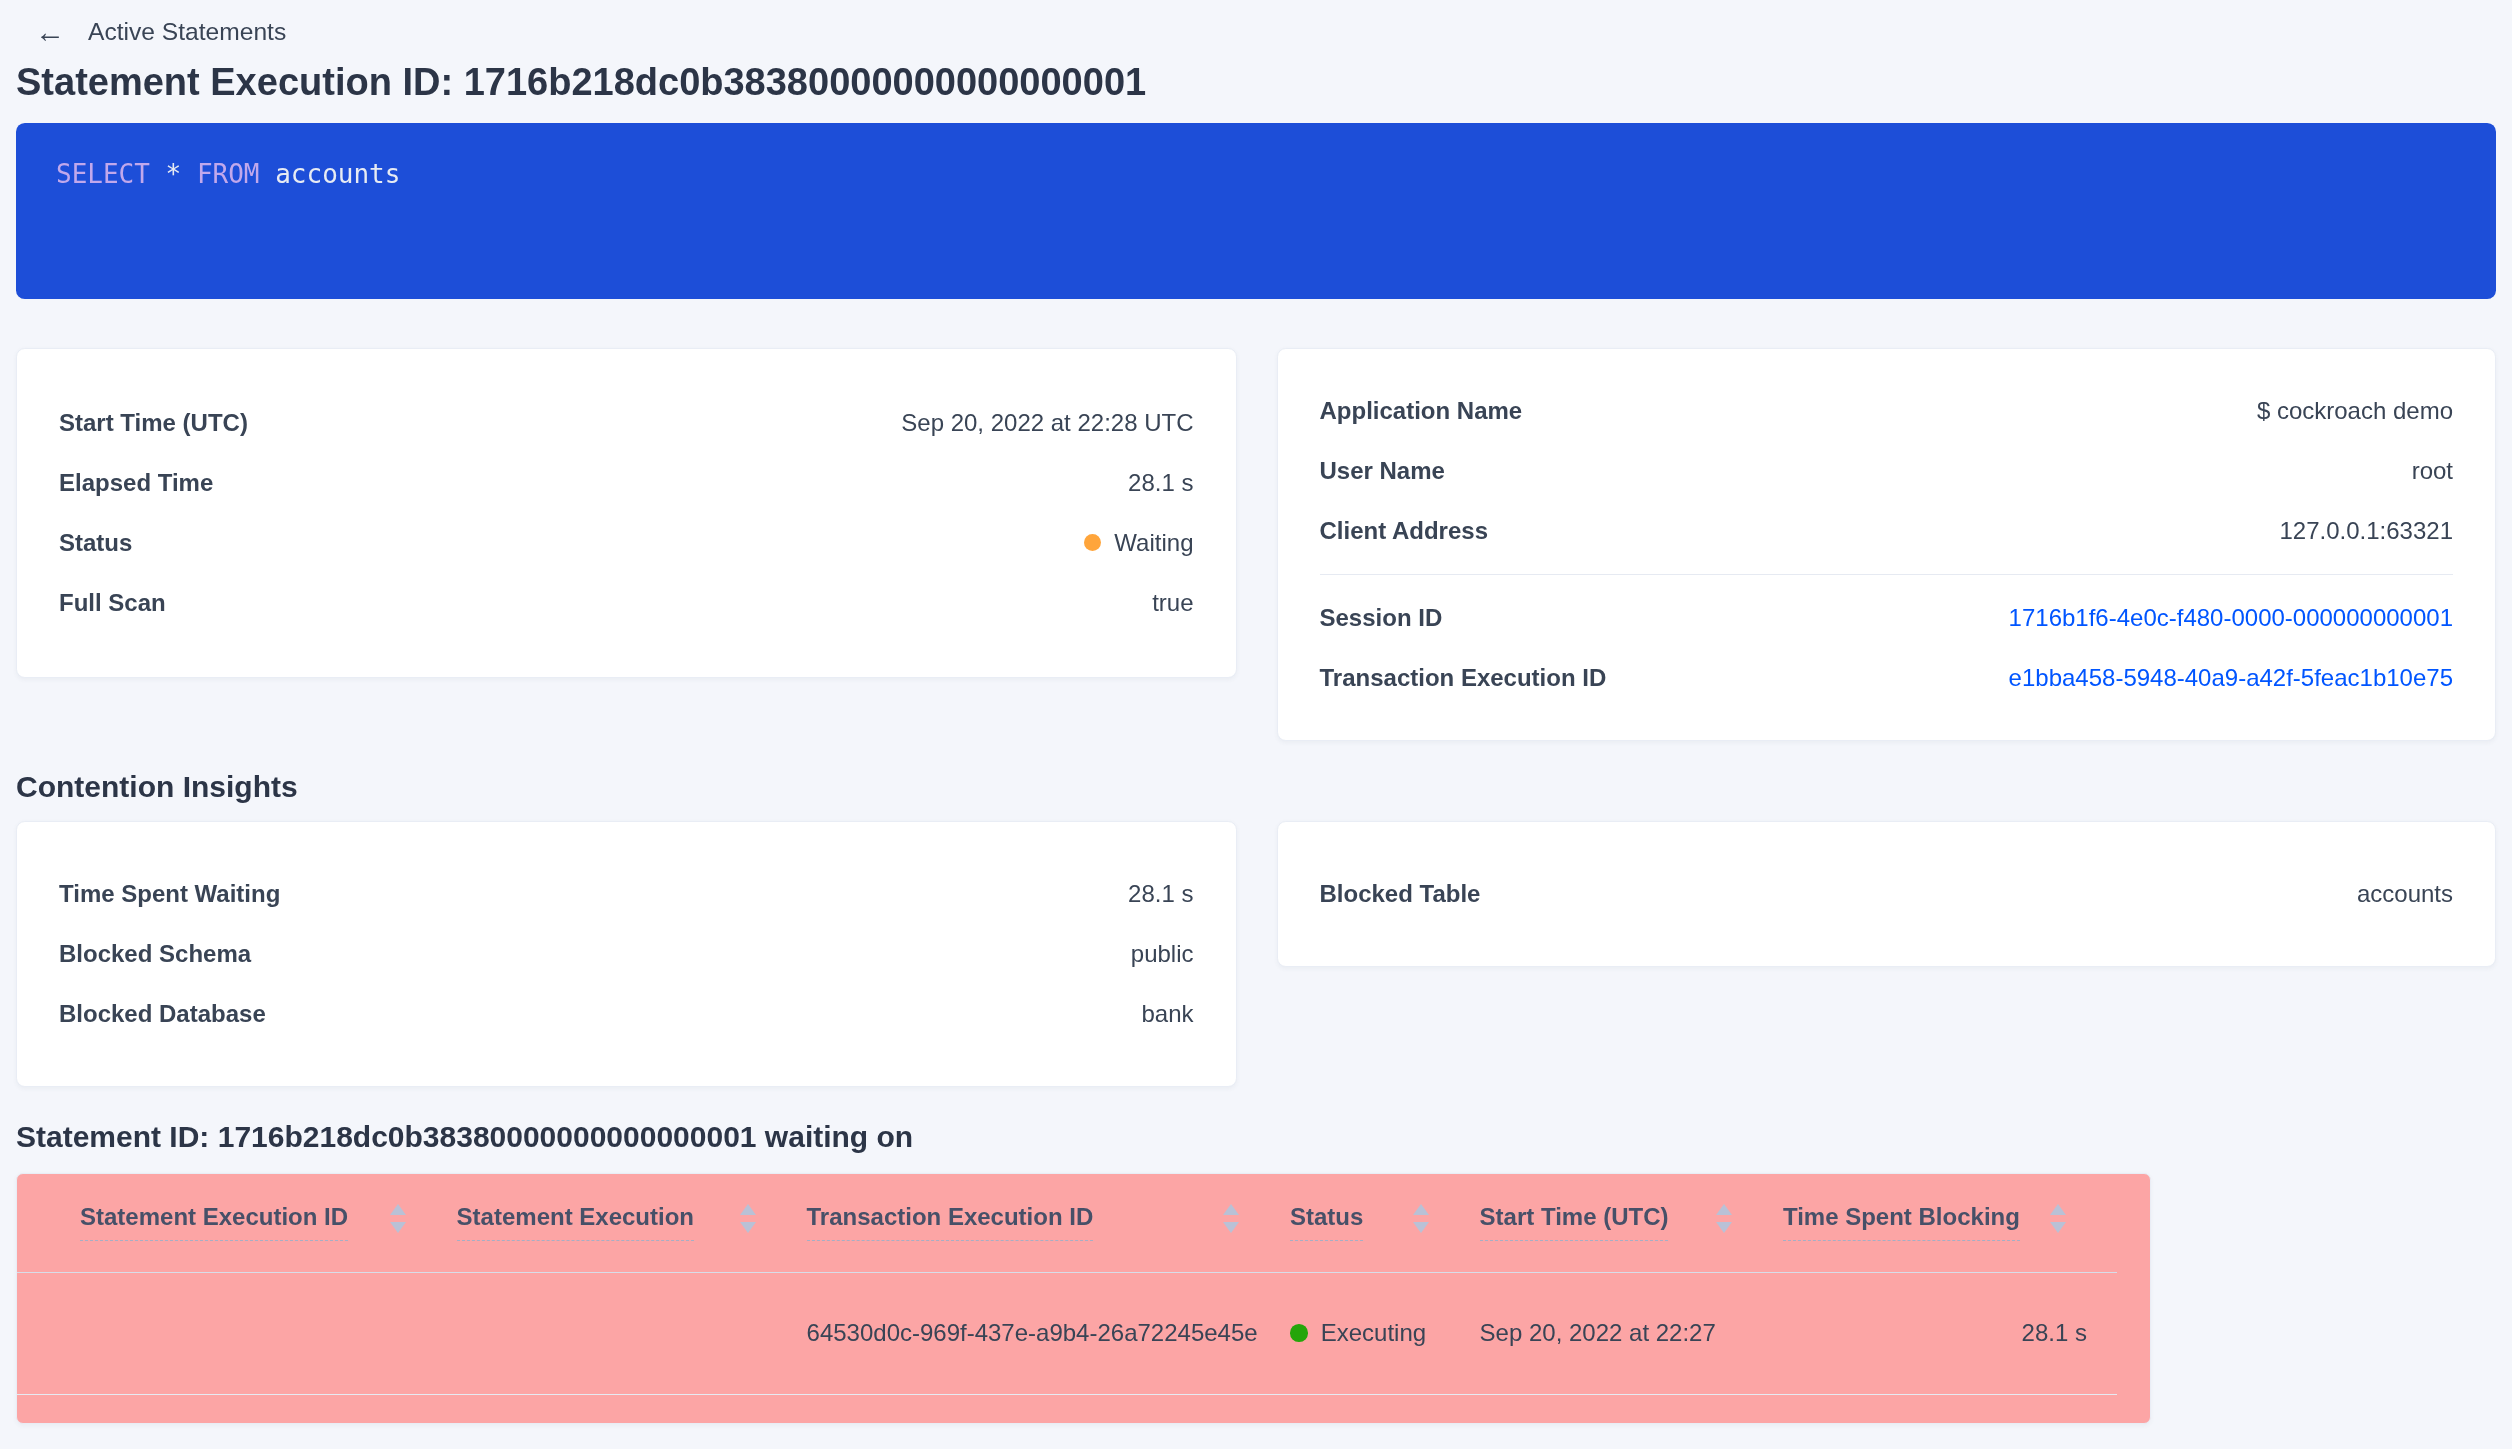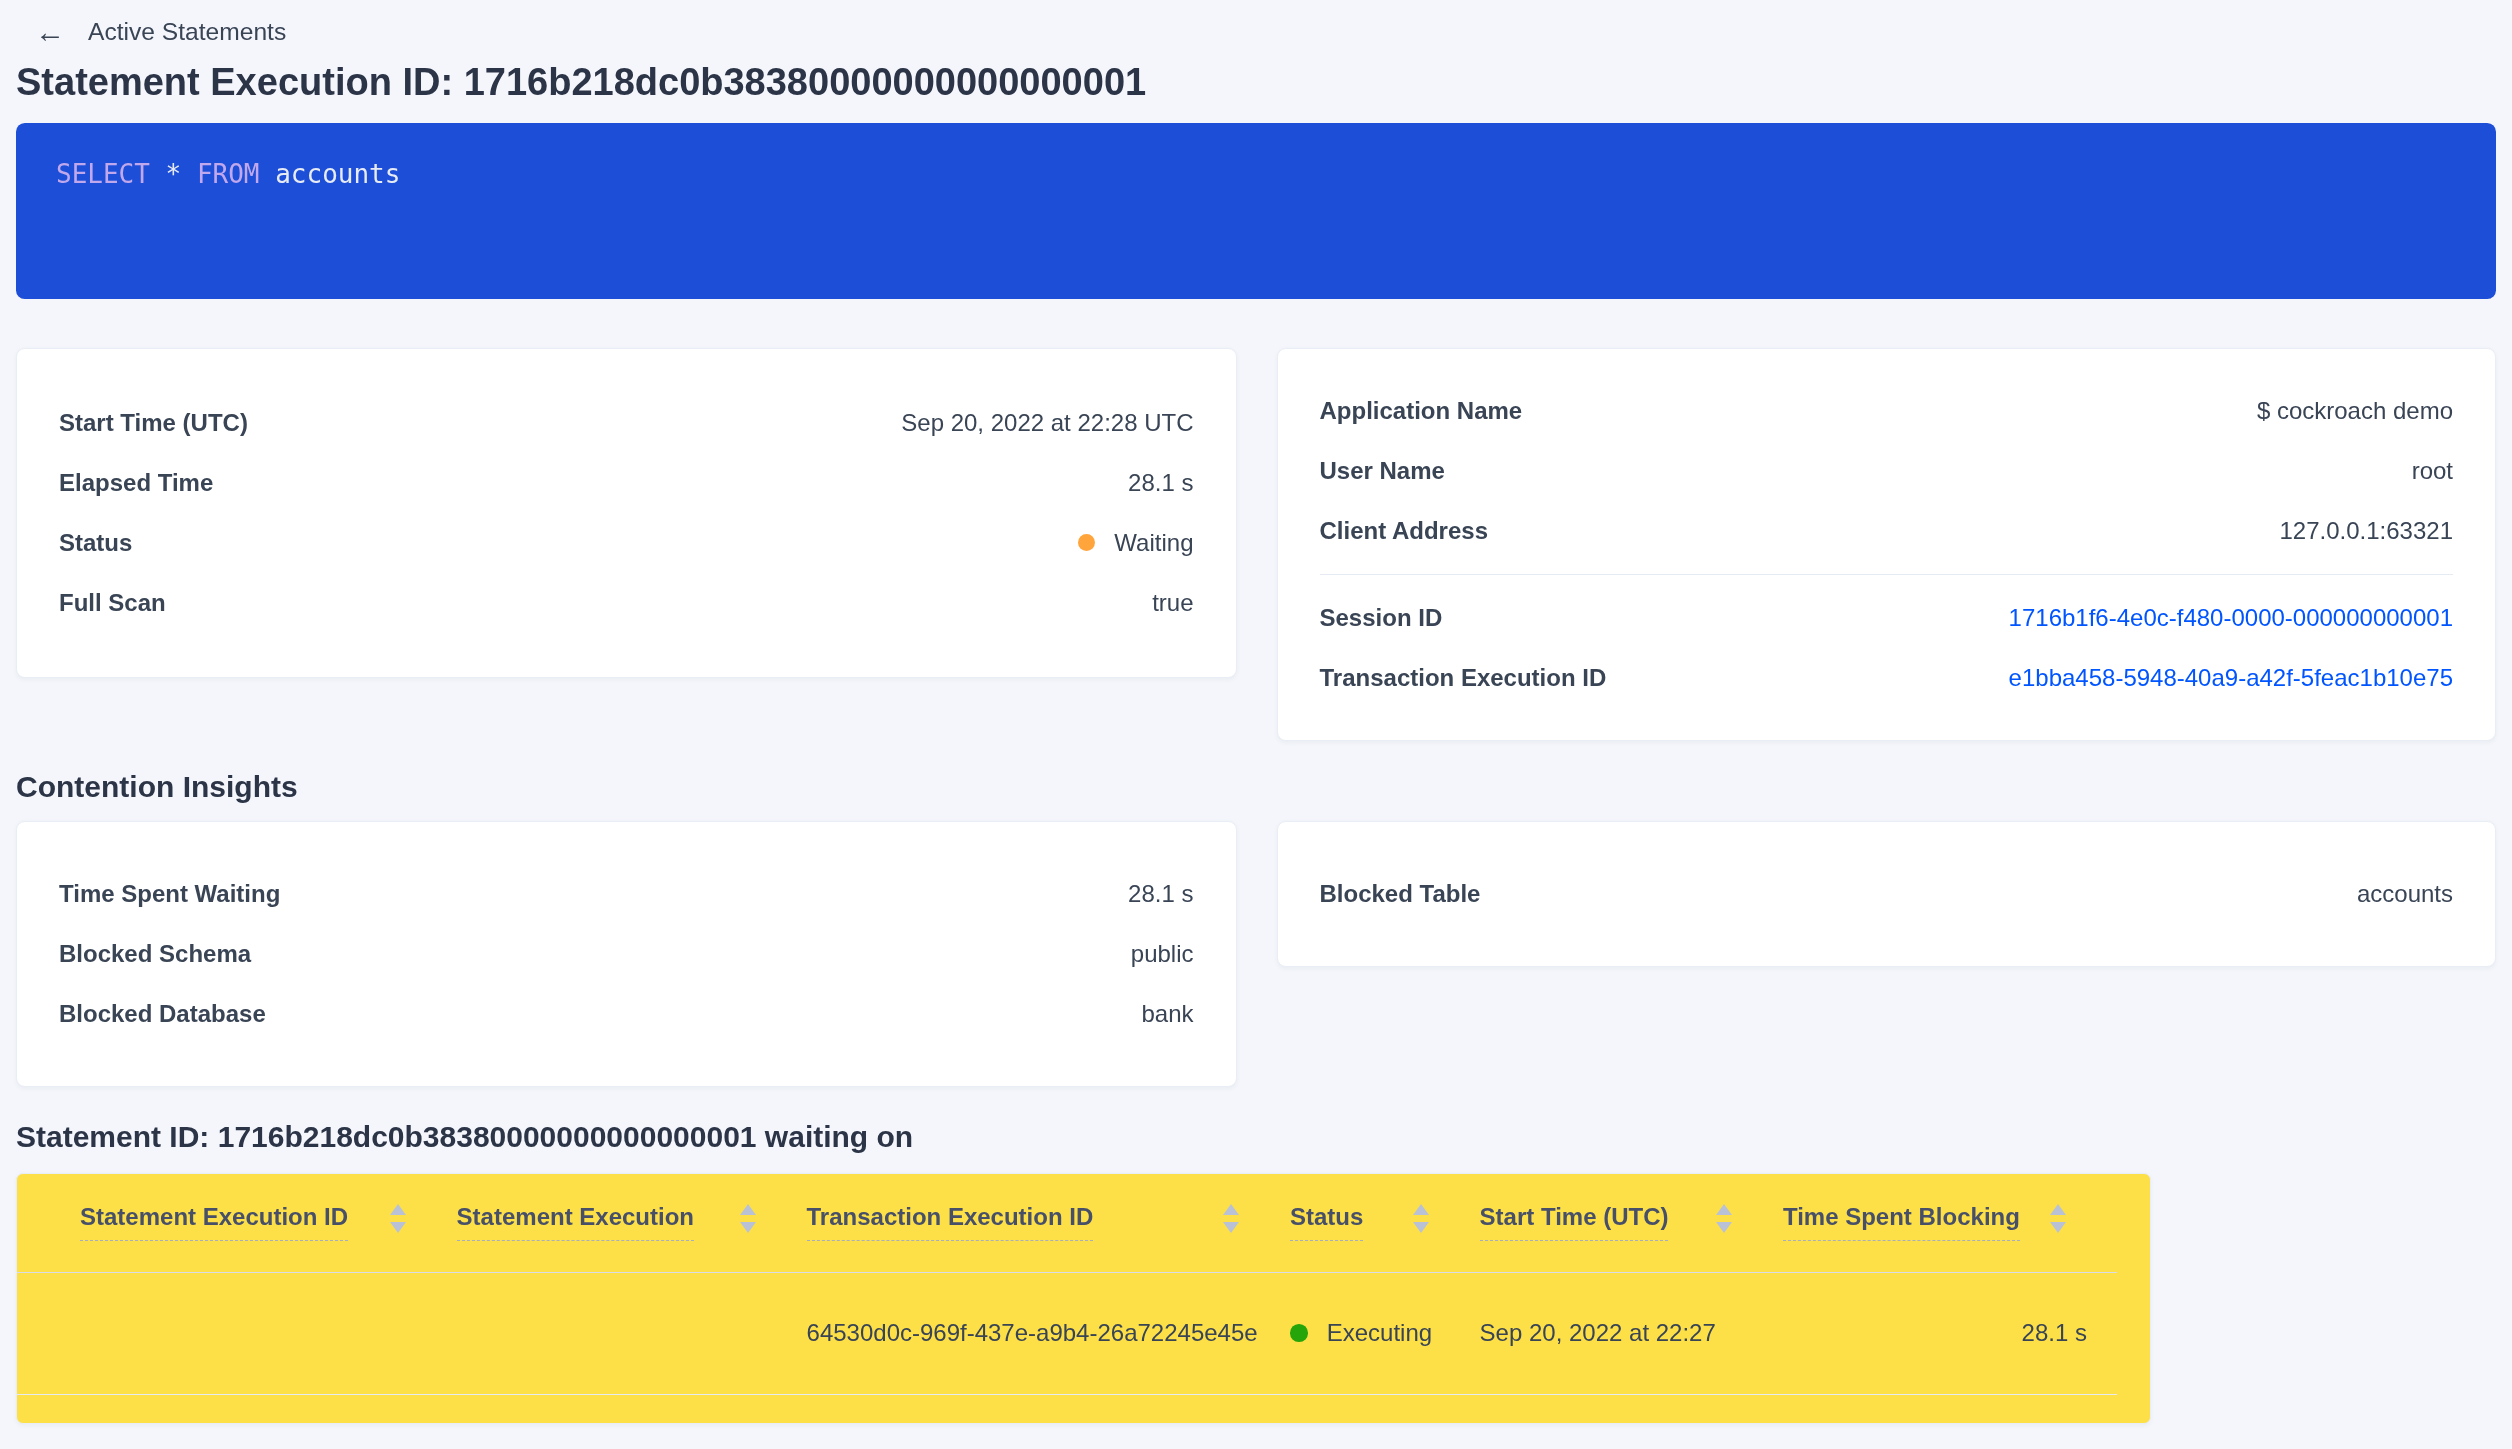--- a/index.html
+++ b/index.html
@@ -50,35 +50,35 @@
   .pad-lg { padding: 44px 42px; }
   .pad-md { padding: 32px 42px; }
   .pad-eq { padding: 42px 42px; }
 
   .kv-row { height: 60px; display: flex; align-items: center; justify-content: space-between; font-size: 24px; }
   .kv-label { font-weight: bold; color: #394455; }
   .kv-value { color: #394455; text-align: right; }
   .kv-value.link { color: #0055ff; cursor: pointer; }
   .divider { border: none; border-top: 1.8px solid #e6eaf2; margin: 13px 0; }
 
-  .status-chip { display: flex; align-items: center; gap: 19px; }
+  .status-chip { display: flex; align-items: center; gap: 13px; }
   .dot { width: 17.6px; height: 17.6px; border-radius: 50%; display: inline-block; }
 
   
   .section-heading {
     margin: 28px 16px 0 16px;
     font-size: 30px; line-height: 35px; font-weight: bold; color: #2c3547;
   }
   .section-heading.waiting { margin-top: 32px; }
   .cards-row.contention { margin-top: 17.6px; }
 
   
   .table-card {
     margin: 18.4px 16px 0 16px; width: 2135px; height: 251px;
-    background: #fde047; border: 0.9px solid #e9edf5; border-radius: 7px;
+    background: #fca5a5; border: 0.9px solid #e9edf5; border-radius: 7px;
     box-shadow: 0 1.8px 4.4px rgba(56, 76, 105, 0.05);
     overflow: hidden;
   }
   .thead { margin-right: 33px; border-bottom: 1.8px solid #d8dde9; }
   .trow  { margin-right: 33px; border-bottom: 1.8px solid #e6eaf2; }
   .tr { display: flex; align-items: center; padding-left: 63px; }
   .thead .tr { height: 98px; }
   .trow  .tr { height: 121px; }
 
   .c1 { width: 380px; } .c2 { width: 353px; } .c3 { width: 488px; }

